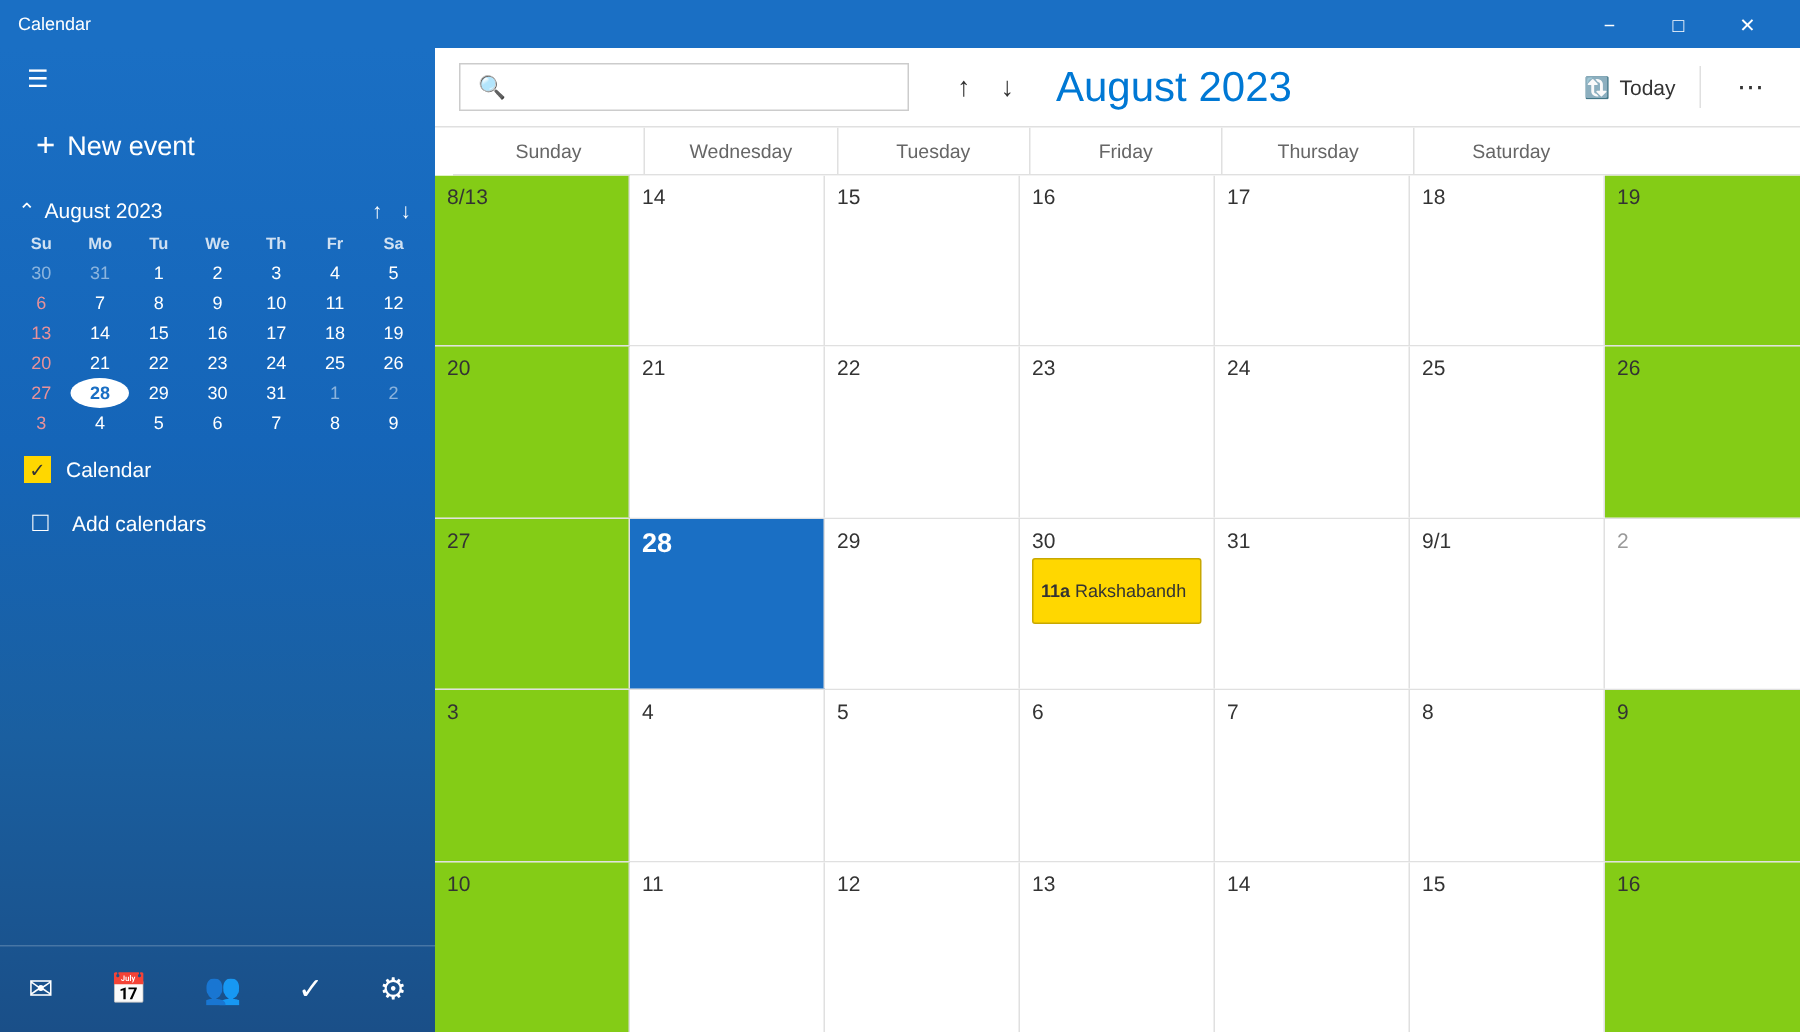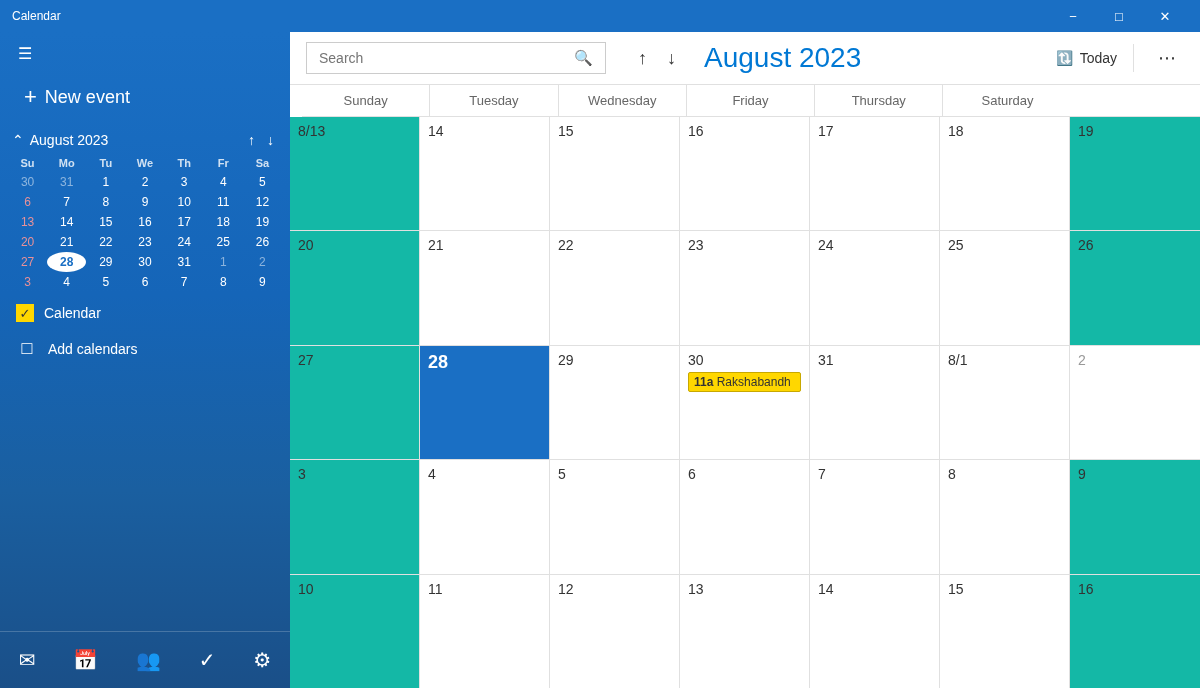--- a/index.html
+++ b/index.html
@@ -203,27 +203,27 @@
     .day-number {
       font-size: 14px; color: #333; font-weight: 400;
     }
     .day-cell.other-month .day-number { color: #999; }
     .day-cell.today-cell {
       background: #1a6fc4;
     }
     .day-cell.today-cell .day-number {
       color: white; font-weight: 600; font-size: 18px;
     }
-    .day-cell.light-bg { background: #14b8a6; }
+    .day-cell.light-bg { background: #84cc16; }
 
     .event-block {
       margin-top: 4px;
       background: #ffd700;
       border: 1px solid #c8a800;
-      padding: 2px 5px;
+      padding: 14px 5px;
       font-size: 12px;
       color: #333;
       border-radius: 2px;
       cursor: pointer;
       white-space: nowrap;
       overflow: hidden;
       text-overflow: ellipsis;
     }
     .event-time { font-weight: 600; }
   </style>
@@ -348,41 +348,40 @@
       <button class="bottom-nav-btn">👥</button>
       <button class="bottom-nav-btn">✓</button>
       <button class="bottom-nav-btn">⚙</button>
     </div>
   </div>
 
   <div class="main-area">
 
     <div class="toolbar">
       <div class="search-box">
-        <input class="search-input" type="text" placeholder="Search" style="">
         <span class="search-icon">🔍</span>
       </div>
       <div class="nav-arrows">
         <button class="nav-arrow-btn">↑</button>
         <button class="nav-arrow-btn">↓</button>
       </div>
       <span class="month-title">August 2023</span>
       <div class="spacer"></div>
       <button class="today-btn">
         <span>🔃</span>
         <span>Today</span>
       </button>
       <button class="more-btn">⋯</button>
     </div>
 
     <div class="calendar-grid-container">
       <div class="day-headers" id="day-headers-row">
           <div class="day-header">Sunday</div>
+          <div class="day-header">Wednesday</div>
           <div class="day-header">Tuesday</div>
-          <div class="day-header">Wednesday</div>
           <div class="day-header">Friday</div>
           <div class="day-header">Thursday</div>
           <div class="day-header">Saturday</div>
         </div>
       <div class="weeks-container" id="weeks-container">
           <div class="week-row">
             <div class="day-cell light-bg">
               <div class="day-number">8/13</div>
             </div>
             <div class="day-cell">
@@ -438,21 +437,21 @@
               <div class="day-number">29</div>
             </div>
             <div class="day-cell">
               <div class="day-number">30</div>
               <div class="event-block"><span class="event-time">11a</span> <span>Rakshabandh</span></div>
             </div>
             <div class="day-cell">
               <div class="day-number">31</div>
             </div>
             <div class="day-cell">
-              <div class="day-number">8/1</div>
+              <div class="day-number">9/1</div>
             </div>
             <div class="day-cell other-month">
               <div class="day-number">2</div>
             </div>
           </div>
           <div class="week-row">
             <div class="day-cell light-bg">
               <div class="day-number">3</div>
             </div>
             <div class="day-cell">

